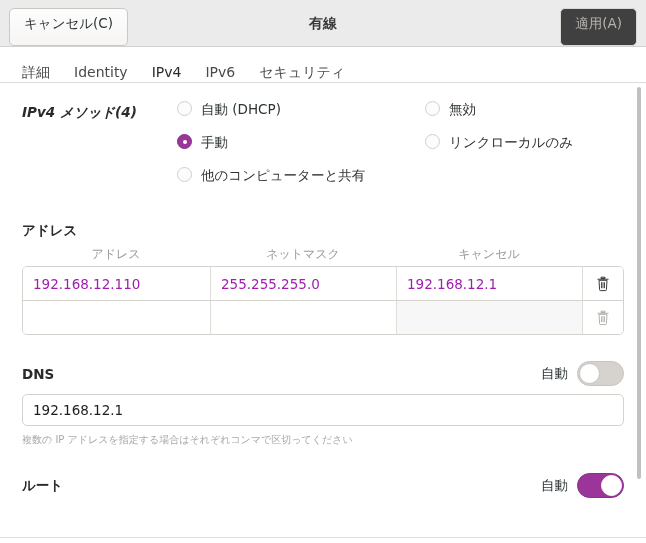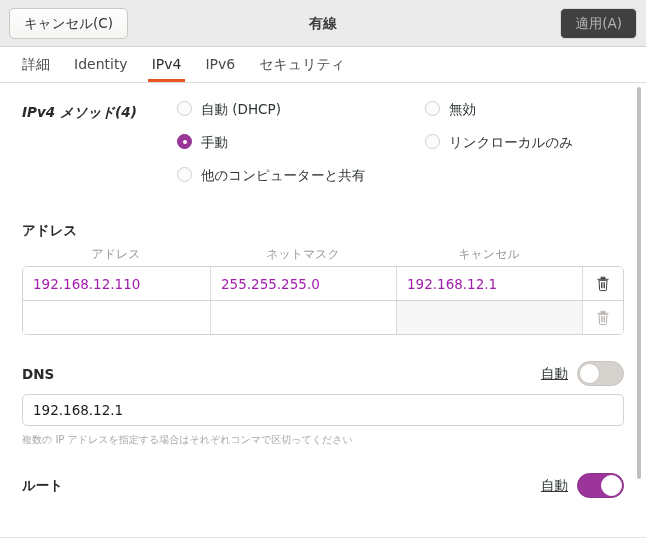--- a/index.html
+++ b/index.html
@@ -31,21 +31,21 @@
     line-height: 46px;
     text-align: center;
     font-size: 14px;
     font-weight: bold;
     color: #3a3a3a;
     pointer-events: none;
   }
   .hdr-btn {
     position: absolute;
     top: 8px;
-    height: 31px;
+    height: 38px;
     box-sizing: border-box;
     padding: 0 14px;
     line-height: 29px;
     font-size: 13.5px;
     border: 1px solid #cdc7c2;
     border-radius: 5px;
     background: linear-gradient(to bottom, #fdfdfd, #f6f5f4);
     color: #2e3436;
     white-space: nowrap;
   }
@@ -68,20 +68,21 @@
   }
   .tab {
     position: relative;
     display: inline-block;
     height: 35px;
     line-height: 34px;
     padding: 0 12px;
     font-size: 14px;
     color: #4a4a4a;
     box-sizing: border-box;
+    margin-top: 8px;
   }
   .tab.active { color: #2b2b2b; }
   .tab.active::after {
     content: "";
     position: absolute;
     left: 8px; right: 8px;
     bottom: 0;
     height: 3px;
     background: #e95420;
   }
@@ -225,21 +226,20 @@
   .row-head {
     display: flex;
     align-items: center;
     margin-top: 26px;
   }
   .row-head .grow { flex: 1; }
   .auto-label {
     font-size: 13.5px;
     color: #2e3436;
     margin-right: 9px;
-    text-decoration: underline;
   }
   .toggle {
     width: 47px;
     height: 25px;
     border-radius: 13px;
     background: #d6d2ce;
     border: 1px solid #c8c3be;
     box-sizing: border-box;
     position: relative;
     flex: none;

